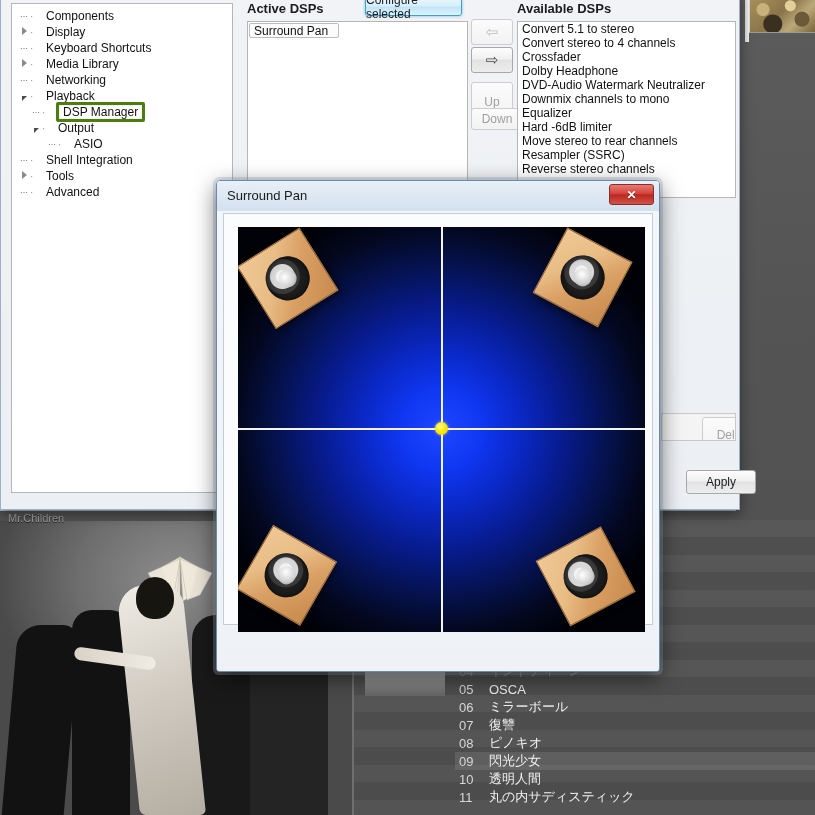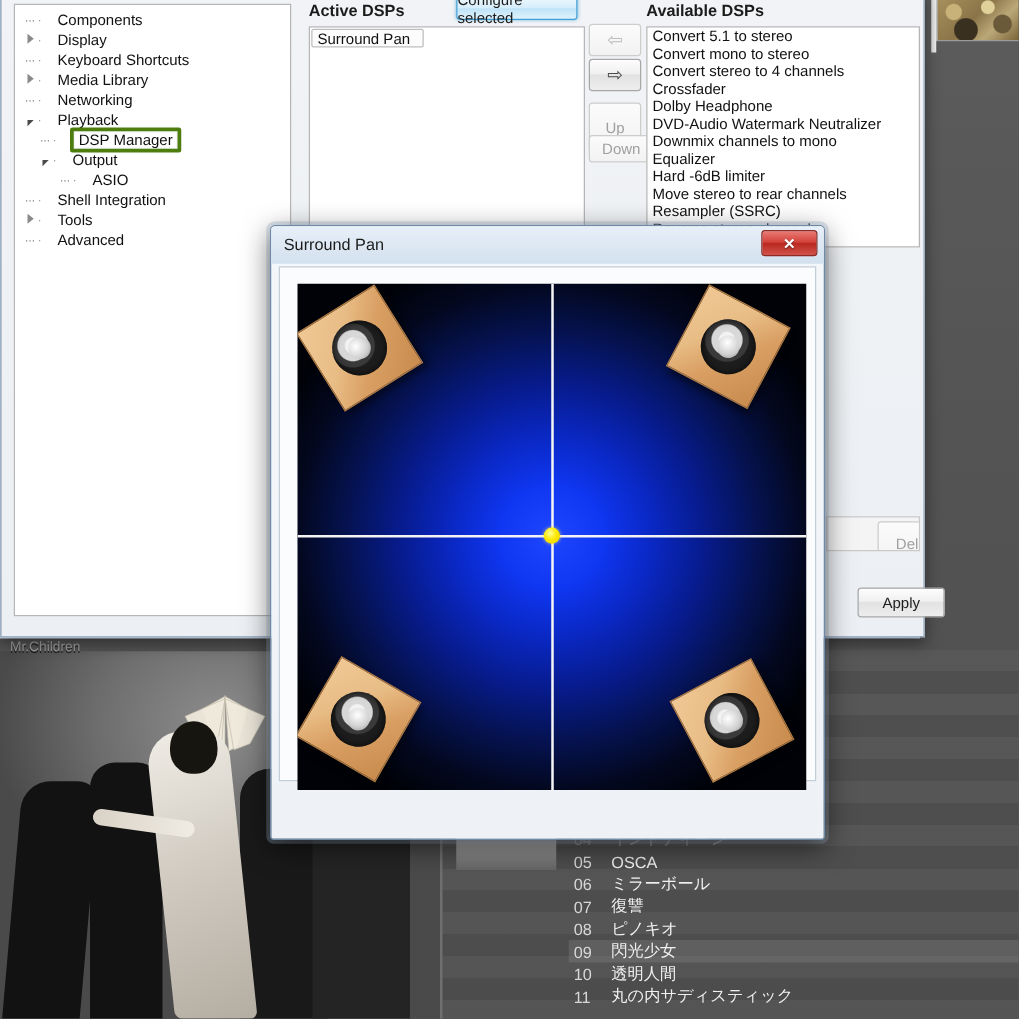--- a/index.html
+++ b/index.html
@@ -386,21 +386,20 @@
     <div class="btn" style="position:absolute; left:470px; top:54px; width:42px; height:26px;">
       <span class="arrow-glyph">⇨</span>
     </div>
     <div class="btn disabled" style="position:absolute; left:470px; top:89px; width:42px; height:40px;">Up</div>
     <div class="btn disabled" style="position:absolute; left:470px; top:115px; width:52px; height:22px;">Down</div>
 
     <div class="sec-title" style="left:516px; top:8px;">Available DSPs</div>
 
     <div class="listbox" style="position:absolute; left:516px; top:28px; width:219px; height:177px;" id="avail-list">
         <div class="list-row">Convert 5.1 to stereo</div>
-        <div class="list-row">Convert mono to stereo</div>
         <div class="list-row">Convert stereo to 4 channels</div>
         <div class="list-row">Crossfader</div>
         <div class="list-row">Dolby Headphone</div>
         <div class="list-row">DVD-Audio Watermark Neutralizer</div>
         <div class="list-row">Downmix channels to mono</div>
         <div class="list-row">Equalizer</div>
         <div class="list-row">Hard -6dB limiter</div>
         <div class="list-row">Move stereo to rear channels</div>
         <div class="list-row">Resampler (SSRC)</div>
         <div class="list-row">Reverse stereo channels</div>

